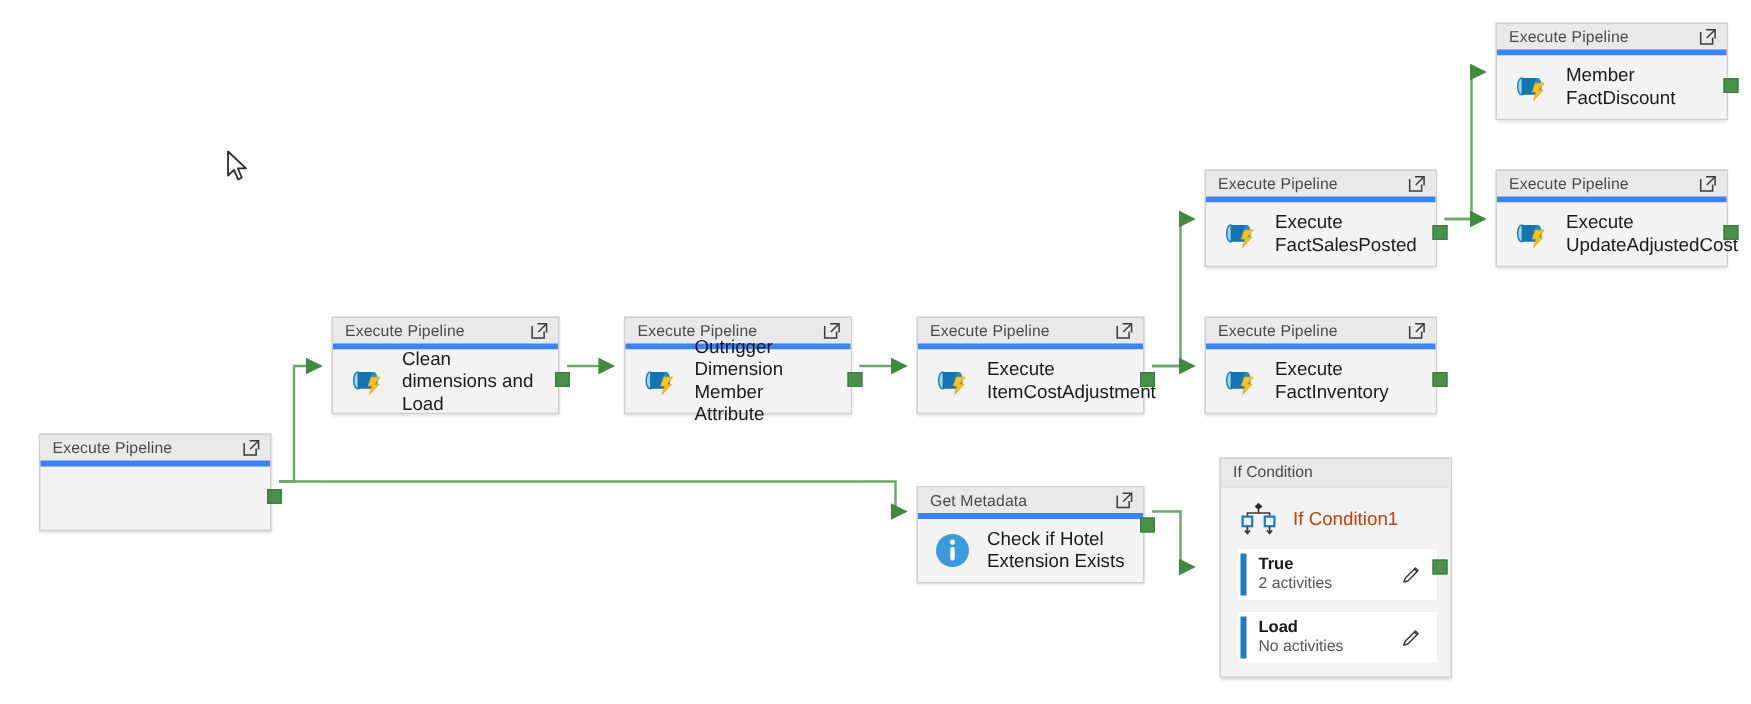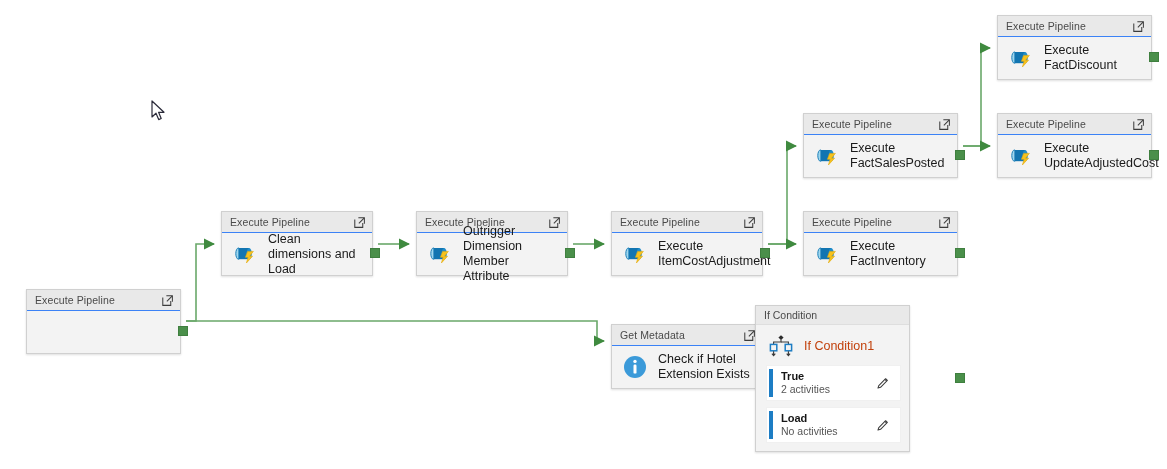--- a/index.html
+++ b/index.html
@@ -20,21 +20,21 @@
   .node{
     position:absolute;
     background:#f3f3f3;
     border:1px solid #d0d0d0;
     box-sizing:border-box;
     box-shadow:0 1px 2px rgba(0,0,0,.13);
   }
   .node .hdr{
     height:21px;
     background:#e9e9e9;
-    border-bottom:1px solid #3b82f6;
+    border-bottom:4px solid #3b82f6;
     display:flex;align-items:center;
     padding:0 6px 0 8px;
     box-sizing:border-box;
   }
   .node .hdr .hdr-txt{
     font-size:10.5px;color:#4a4a4a;
     white-space:nowrap;overflow:hidden;
     flex:1;
     letter-spacing:.1px;
   }
@@ -261,21 +261,21 @@
             <path d="M7.2,9 L13.6,2.6" fill="none" stroke="#3b3b3b" stroke-width="1.25"></path>
           </svg>
         </div>
         <div class="body">
           <svg class="ico" viewBox="0 0 26 26">
             <ellipse cx="6.4" cy="12.6" rx="2.6" ry="5.6" fill="#9fd7ef" stroke="#1b7fb8" stroke-width="1"></ellipse>
             <path d="M6.4,7 L17.2,7 L17.2,18.2 L6.4,18.2 Z" fill="#1275b1"></path>
             <ellipse cx="17.2" cy="12.6" rx="2.6" ry="5.6" fill="#1f8ccb"></ellipse>
             <path d="M15.6,10.4 L21.4,10.4 L17.6,15.2 L20.6,15.2 L14.4,22 L16.1,16.3 L13.4,16.3 Z" fill="#f7c21c" stroke="#e2a90d" stroke-width=".6" stroke-linejoin="round"></path>
           </svg>
-          <span class="label">Execute FactDiscount</span>
+          <span class="label">Member FactDiscount</span>
         </div>
       </div>
       <div class="port" style="left: 1149px; top: 52px;"></div>
       <div class="node" style="left: 997px; top: 113px; width: 155px; height: 65px;">
         <div class="hdr">
           <span class="hdr-txt">Execute Pipeline</span>
           <svg class="extlink" viewBox="0 0 16 16">
             <path d="M2.2,4.2 L2.2,14 L12,14 L12,8.6" fill="none" stroke="#3b3b3b" stroke-width="1.25"></path>
             <path d="M6.6,2.2 L14,2.2 L14,9.5" fill="none" stroke="#3b3b3b" stroke-width="1.25"></path>
             <path d="M7.2,9 L13.6,2.6" fill="none" stroke="#3b3b3b" stroke-width="1.25"></path>
@@ -306,21 +306,21 @@
           <svg class="ico" viewBox="0 0 26 26">
             <circle cx="13" cy="13" r="11" fill="#3b9ad9"></circle>
             <circle cx="13" cy="7.4" r="1.7" fill="#ffffff"></circle>
             <rect x="11.5" y="10.6" width="3" height="9" rx="1.2" fill="#ffffff"></rect>
           </svg>
           <span class="label">Check if Hotel
 Extension Exists</span>
         </div>
       </div>
       <div class="port" style="left: 760px; top: 345px;"></div>
-      <div class="ifnode" style="left: 755px; top: 305px; width: 155px; height: 147px;">
+      <div class="ifnode" style="left: 813px; top: 305px; width: 155px; height: 147px;">
         <div class="hdr">
           <span class="hdr-txt">If Condition</span>
         </div>
         <div class="iftitle">
           <svg class="ico" viewBox="0 0 26 26">
             <path d="M13,2.2 L15.6,4.6 L13,7 L10.4,4.6 Z" fill="#2b2b2b"></path>
             <path d="M13,6.6 L13,9 L5.6,9 L5.6,11.4" fill="none" stroke="#3a3a3a" stroke-width="1.1"></path>
             <path d="M13,9 L20.4,9 L20.4,11.4" fill="none" stroke="#3a3a3a" stroke-width="1.1"></path>
             <rect x="2.4" y="11.4" width="6.4" height="6.4" fill="none" stroke="#1d7dc4" stroke-width="1.5"></rect>
             <rect x="17.2" y="11.4" width="6.4" height="6.4" fill="none" stroke="#1d7dc4" stroke-width="1.5"></rect>

